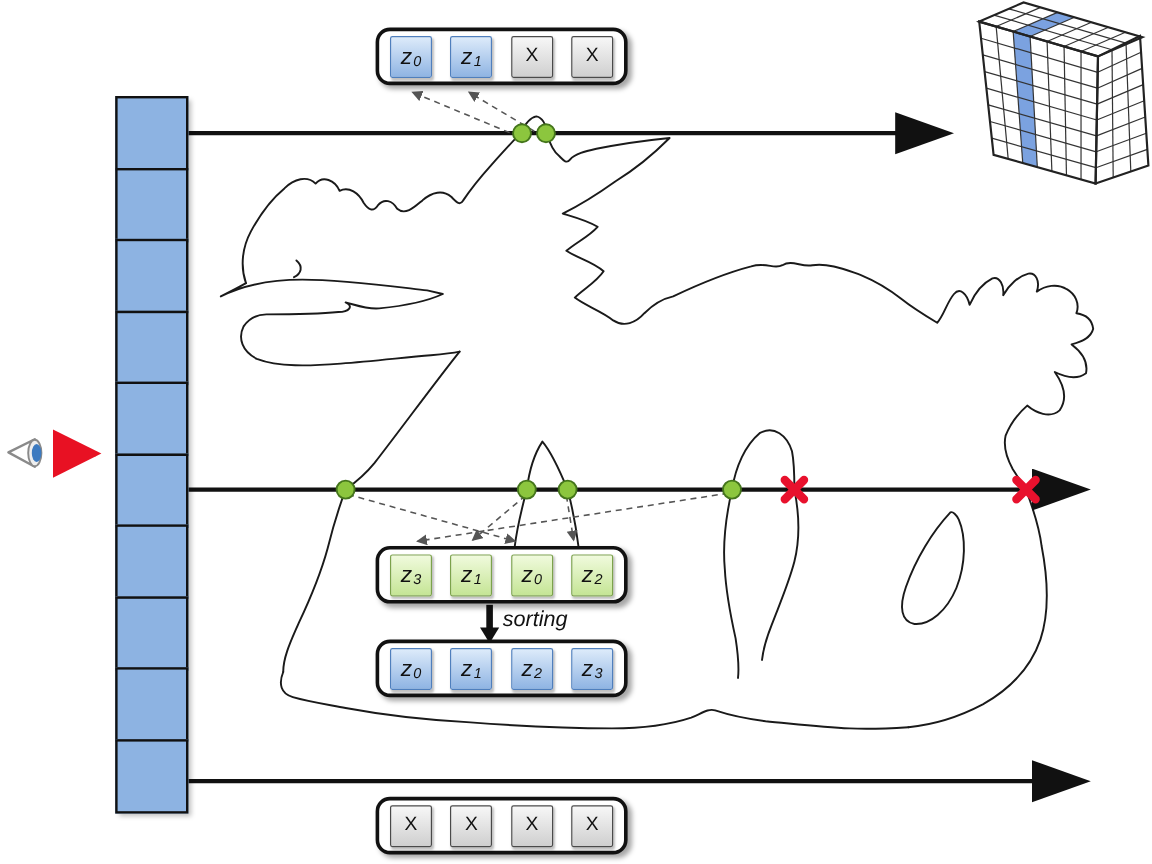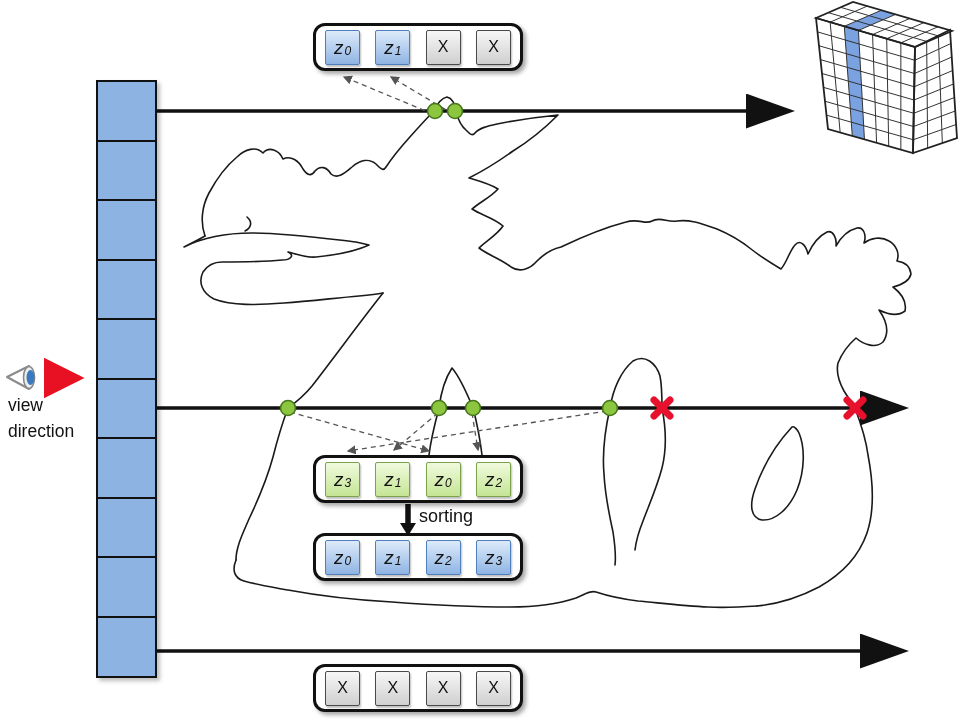--- a/index.html
+++ b/index.html
@@ -23,21 +23,21 @@
           border:1.5px solid var(--slot_blue_border,#4f7fbd);font-style:italic;}
   .s-green{background:linear-gradient(var(--slot_green_light,#f0fadd),var(--slot_green_dark,#c5e595));
            border:1.5px solid var(--slot_green_border,#7ca24c);font-style:italic;}
   .s-gray{background:linear-gradient(var(--slot_gray_light,#f7f7f7),var(--slot_gray_dark,#cfcfcf));
           border:1.5px solid var(--slot_gray_border,#4a4a4a);}
   .zb{font-size:19px;line-height:1;}
   .s-gray .zb{font-size:16px;}
   .zs{font-size:12px;font-style:italic;margin-left:1px;transform:translateY(4px);}
 
   .view-label{position:absolute;left:8px;top:392px;font-size:17.5px;line-height:26px;z-index:2;}
-  .sorting-label{position:absolute;left:419px;top:506px;font-size:18px;z-index:3;}
+  .sorting-label{position:absolute;left:419px;top:506px;font-size:18px;font-style:italic;z-index:3;}
 </style>
 </head>
 <body>
 
 <div class="stage">
 
   <svg class="layer" viewBox="0 0 960 720">
     <defs>
       <marker id="rayhead" markerWidth="16" markerHeight="12" refX="12" refY="5" orient="auto">
         <path d="M0,0 L14,5 L0,10 z" fill="#111"></path>
@@ -180,24 +180,20 @@
     <div class="pixel-cell"></div>
     <div class="pixel-cell"></div>
     <div class="pixel-cell"></div>
     <div class="pixel-cell"></div>
     <div class="pixel-cell"></div>
     <div class="pixel-cell"></div>
     <div class="pixel-cell"></div>
     <div class="pixel-cell"></div>
   </div>
 
-  <div class="view-label">
-    <div>view</div>
-    <div>direction</div>
-  </div>
 
   <div class="slotbox" style="left:313px;top:23px;">
     <div class="slot s-blue">
         <span class="zb">z</span>
         <sub class="zs">0</sub>
       </div>
     <div class="slot s-blue">
         <span class="zb">z</span>
         <sub class="zs">1</sub>
       </div>

